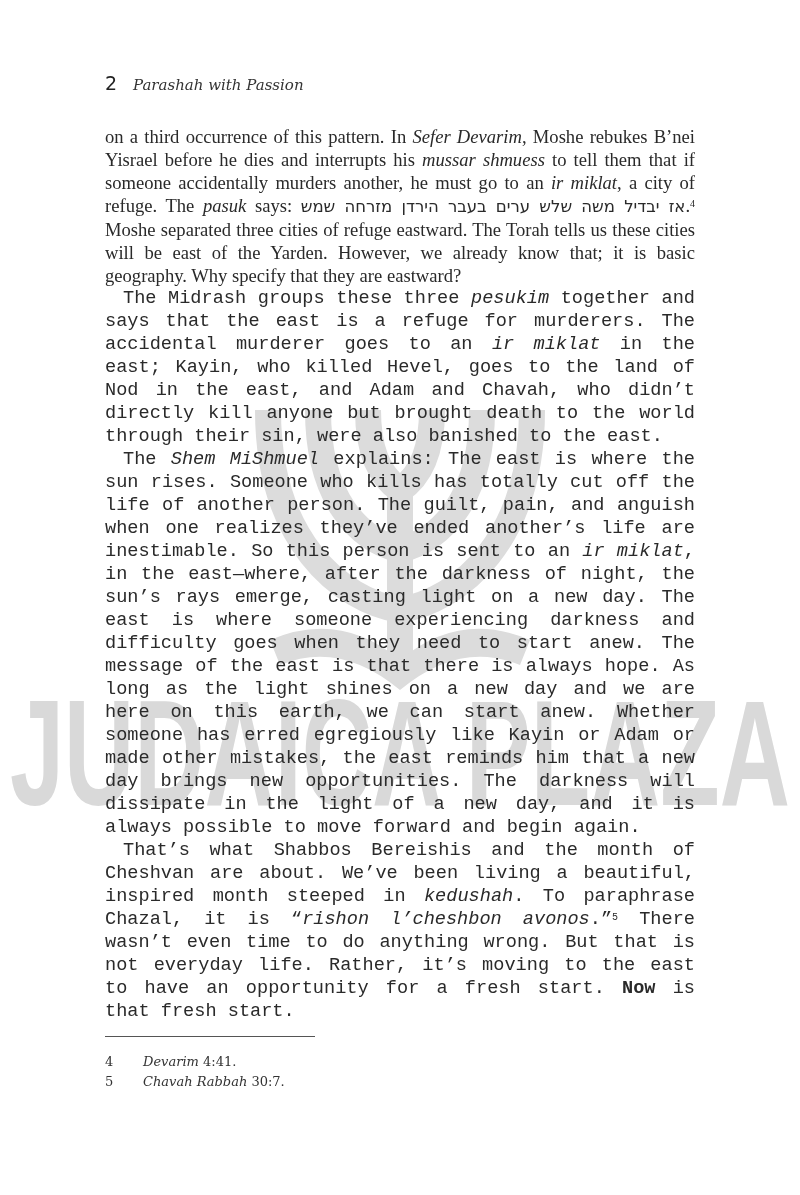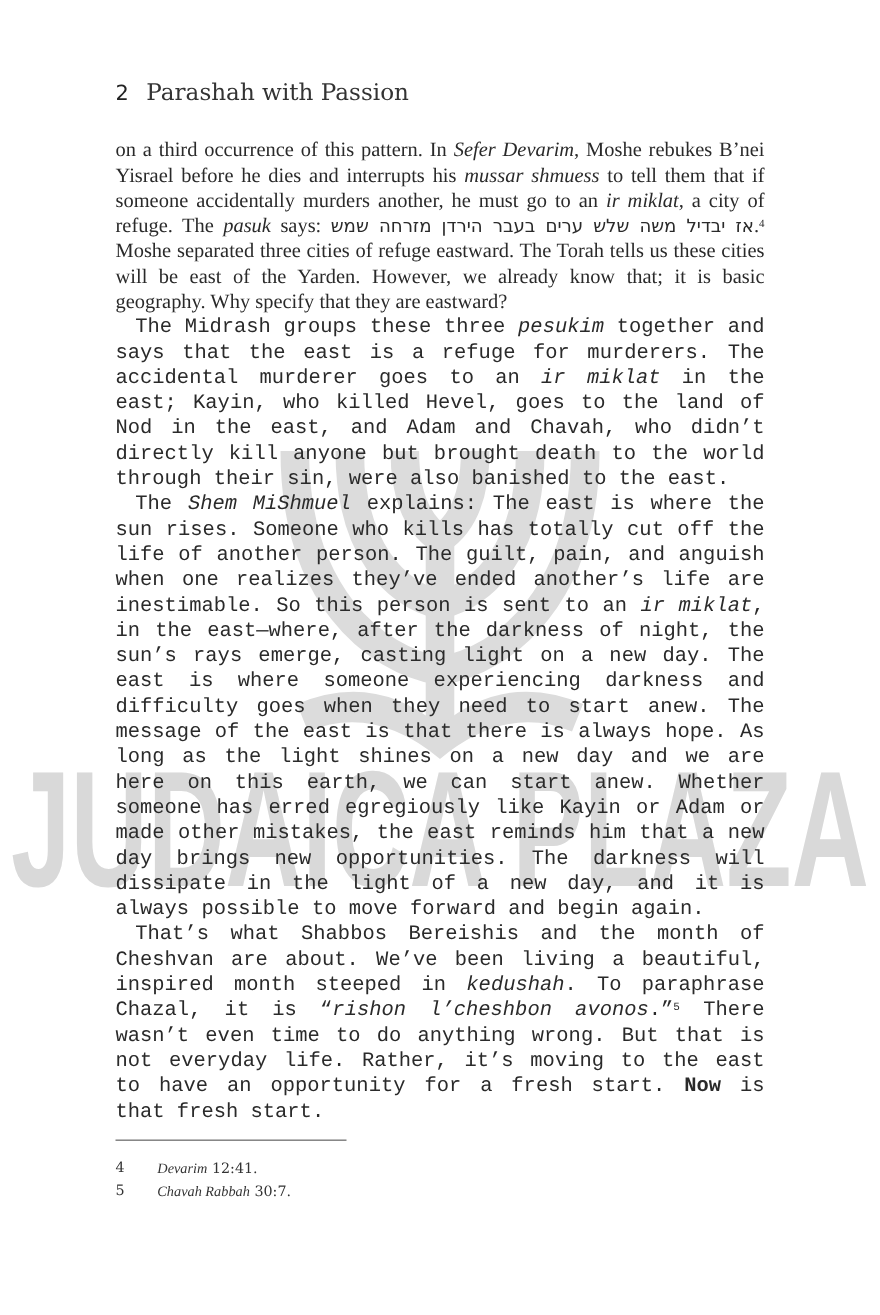--- a/index.html
+++ b/index.html
@@ -4,33 +4,33 @@
 <style>
   html, body { margin: 0; padding: 0; }
   body {
     width: 800px; height: 1195px; background: #ffffff; position: relative; overflow: hidden;
     font-family: "Liberation Serif", "DejaVu Serif", serif; color: #2a2a2a;
   }
   .watermark { position: absolute; left: 0; top: 0; width: 800px; height: 1195px; z-index: 0; pointer-events: none; }
   .page { position: absolute; left: 105px; top: 0; width: 590px; z-index: 1; }
   .running-head { position: absolute; top: 72px; left: 0; font-size: 17px; display: flex; align-items: baseline; }
   .running-head .folio { font-family: "DejaVu Sans", sans-serif; font-size: 19px; color: #222; width: 28px; }
-  .running-head .title { color: #333; font-family: "DejaVu Serif", serif; font-size: 21px; }
+  .running-head .title { font-style: italic; color: #333; font-family: "DejaVu Serif", serif; font-size: 15px; }
   .body-text { position: absolute; top: 125px; left: 0; width: 590px; font-size: 18.6px; line-height: 23px; text-align: justify; }
   .body-text p { margin: 0; text-indent: 0; }
   .body-text p.indent { text-indent: 18px; font-family: Liberation Mono, monospace; }
   .body-text i { font-style: italic; }
   .body-text b { font-weight: bold; }
   .hebrew { font-family: "DejaVu Sans", sans-serif; font-size: 16.5px; direction: rtl; unicode-bidi: isolate; }
   sup { font-size: 10px; vertical-align: top; position: relative; top: -2px; }
   .fn-rule { position: absolute; top: 1036px; left: 0; width: 210px; border-top: 1.2px solid #555; }
   .footnotes { position: absolute; top: 1052px; left: 0; font-size: 13px; line-height: 20px; font-family: "DejaVu Serif", serif; color: #333; }
   .fn { display: flex; }
   .fn .num { width: 38px; }
-  .fn i { font-style: italic; font-family: Liberation Serif, serif; }
+  .fn i { font-style: italic; }
 </style>
 </head>
 <body>
 
 <svg class="watermark" viewBox="0 0 800 1195">
   <g fill="none" stroke="#dcdcdc" stroke-width="26" stroke-linecap="butt">
     <path d="M268 410 C268 540 340 600 400 610"></path>
     <path d="M532 410 C532 540 460 600 400 610"></path>
     <path d="M318 410 C318 500 360 540 400 550"></path>
     <path d="M482 410 C482 500 440 540 400 550"></path>
@@ -52,20 +52,20 @@
       <p><span>on a third occurrence of this pattern. In </span><i>Sefer Devarim</i><span>, Moshe rebukes B’nei Yisrael before he dies and interrupts his </span><i>mussar shmuess</i><span> to tell them that if someone accidentally murders another, he must go to an </span><i>ir miklat</i><span>, a city of refuge. The </span><i>pasuk</i><span> says: </span><span class="hebrew">אז יבדיל משה שלש ערים בעבר הירדן מזרחה שמש</span><span>.</span><sup>4</sup><span> Moshe separated three cities of refuge eastward. The Torah tells us these cities will be east of the Yarden. However, we already know that; it is basic geography. Why specify that they are eastward?</span></p>
       <p class="indent"><span>The Midrash groups these three </span><i>pesukim</i><span> together and says that the east is a refuge for murderers. The accidental murderer goes to an </span><i>ir miklat</i><span> in the east; Kayin, who killed Hevel, goes to the land of Nod in the east, and Adam and Chavah, who didn’t directly kill anyone but brought death to the world through their sin, were also banished to the east.</span></p>
       <p class="indent"><span>The </span><i>Shem MiShmuel</i><span> explains: The east is where the sun rises. Someone who kills has totally cut off the life of another person. The guilt, pain, and anguish when one realizes they’ve ended another’s life are inestimable. So this person is sent to an </span><i>ir miklat</i><span>, in the east—where, after the darkness of night, the sun’s rays emerge, casting light on a new day. The east is where someone experiencing darkness and difficulty goes when they need to start anew. The message of the east is that there is always hope. As long as the light shines on a new day and we are here on this earth, we can start anew. Whether someone has erred egregiously like Kayin or Adam or made other mistakes, the east reminds him that a new day brings new opportunities. The darkness will dissipate in the light of a new day, and it is always possible to move forward and begin again.</span></p>
       <p class="indent"><span>That’s what Shabbos Bereishis and the month of Cheshvan are about. We’ve been living a beautiful, inspired month steeped in </span><i>kedushah</i><span>. To paraphrase Chazal, it is “</span><i>rishon l’cheshbon avonos</i><span>.”</span><sup>5</sup><span> There wasn’t even time to do anything wrong. But that is not everyday life. Rather, it’s moving to the east to have an opportunity for a fresh start. </span><b>Now</b><span> is that fresh start.</span></p>
     </div>
 
   <div class="fn-rule"></div>
   <div class="footnotes" id="footnotes">
       <div class="fn">
         <span class="num">4</span>
-        <span><i>Devarim</i><span> 12:41.</span></span>
+        <span><i>Devarim</i><span> 4:41.</span></span>
       </div>
       <div class="fn">
         <span class="num">5</span>
         <span><i>Chavah Rabbah</i><span> 30:7.</span></span>
       </div>
     </div>
 </div>
 
 </body></html>

